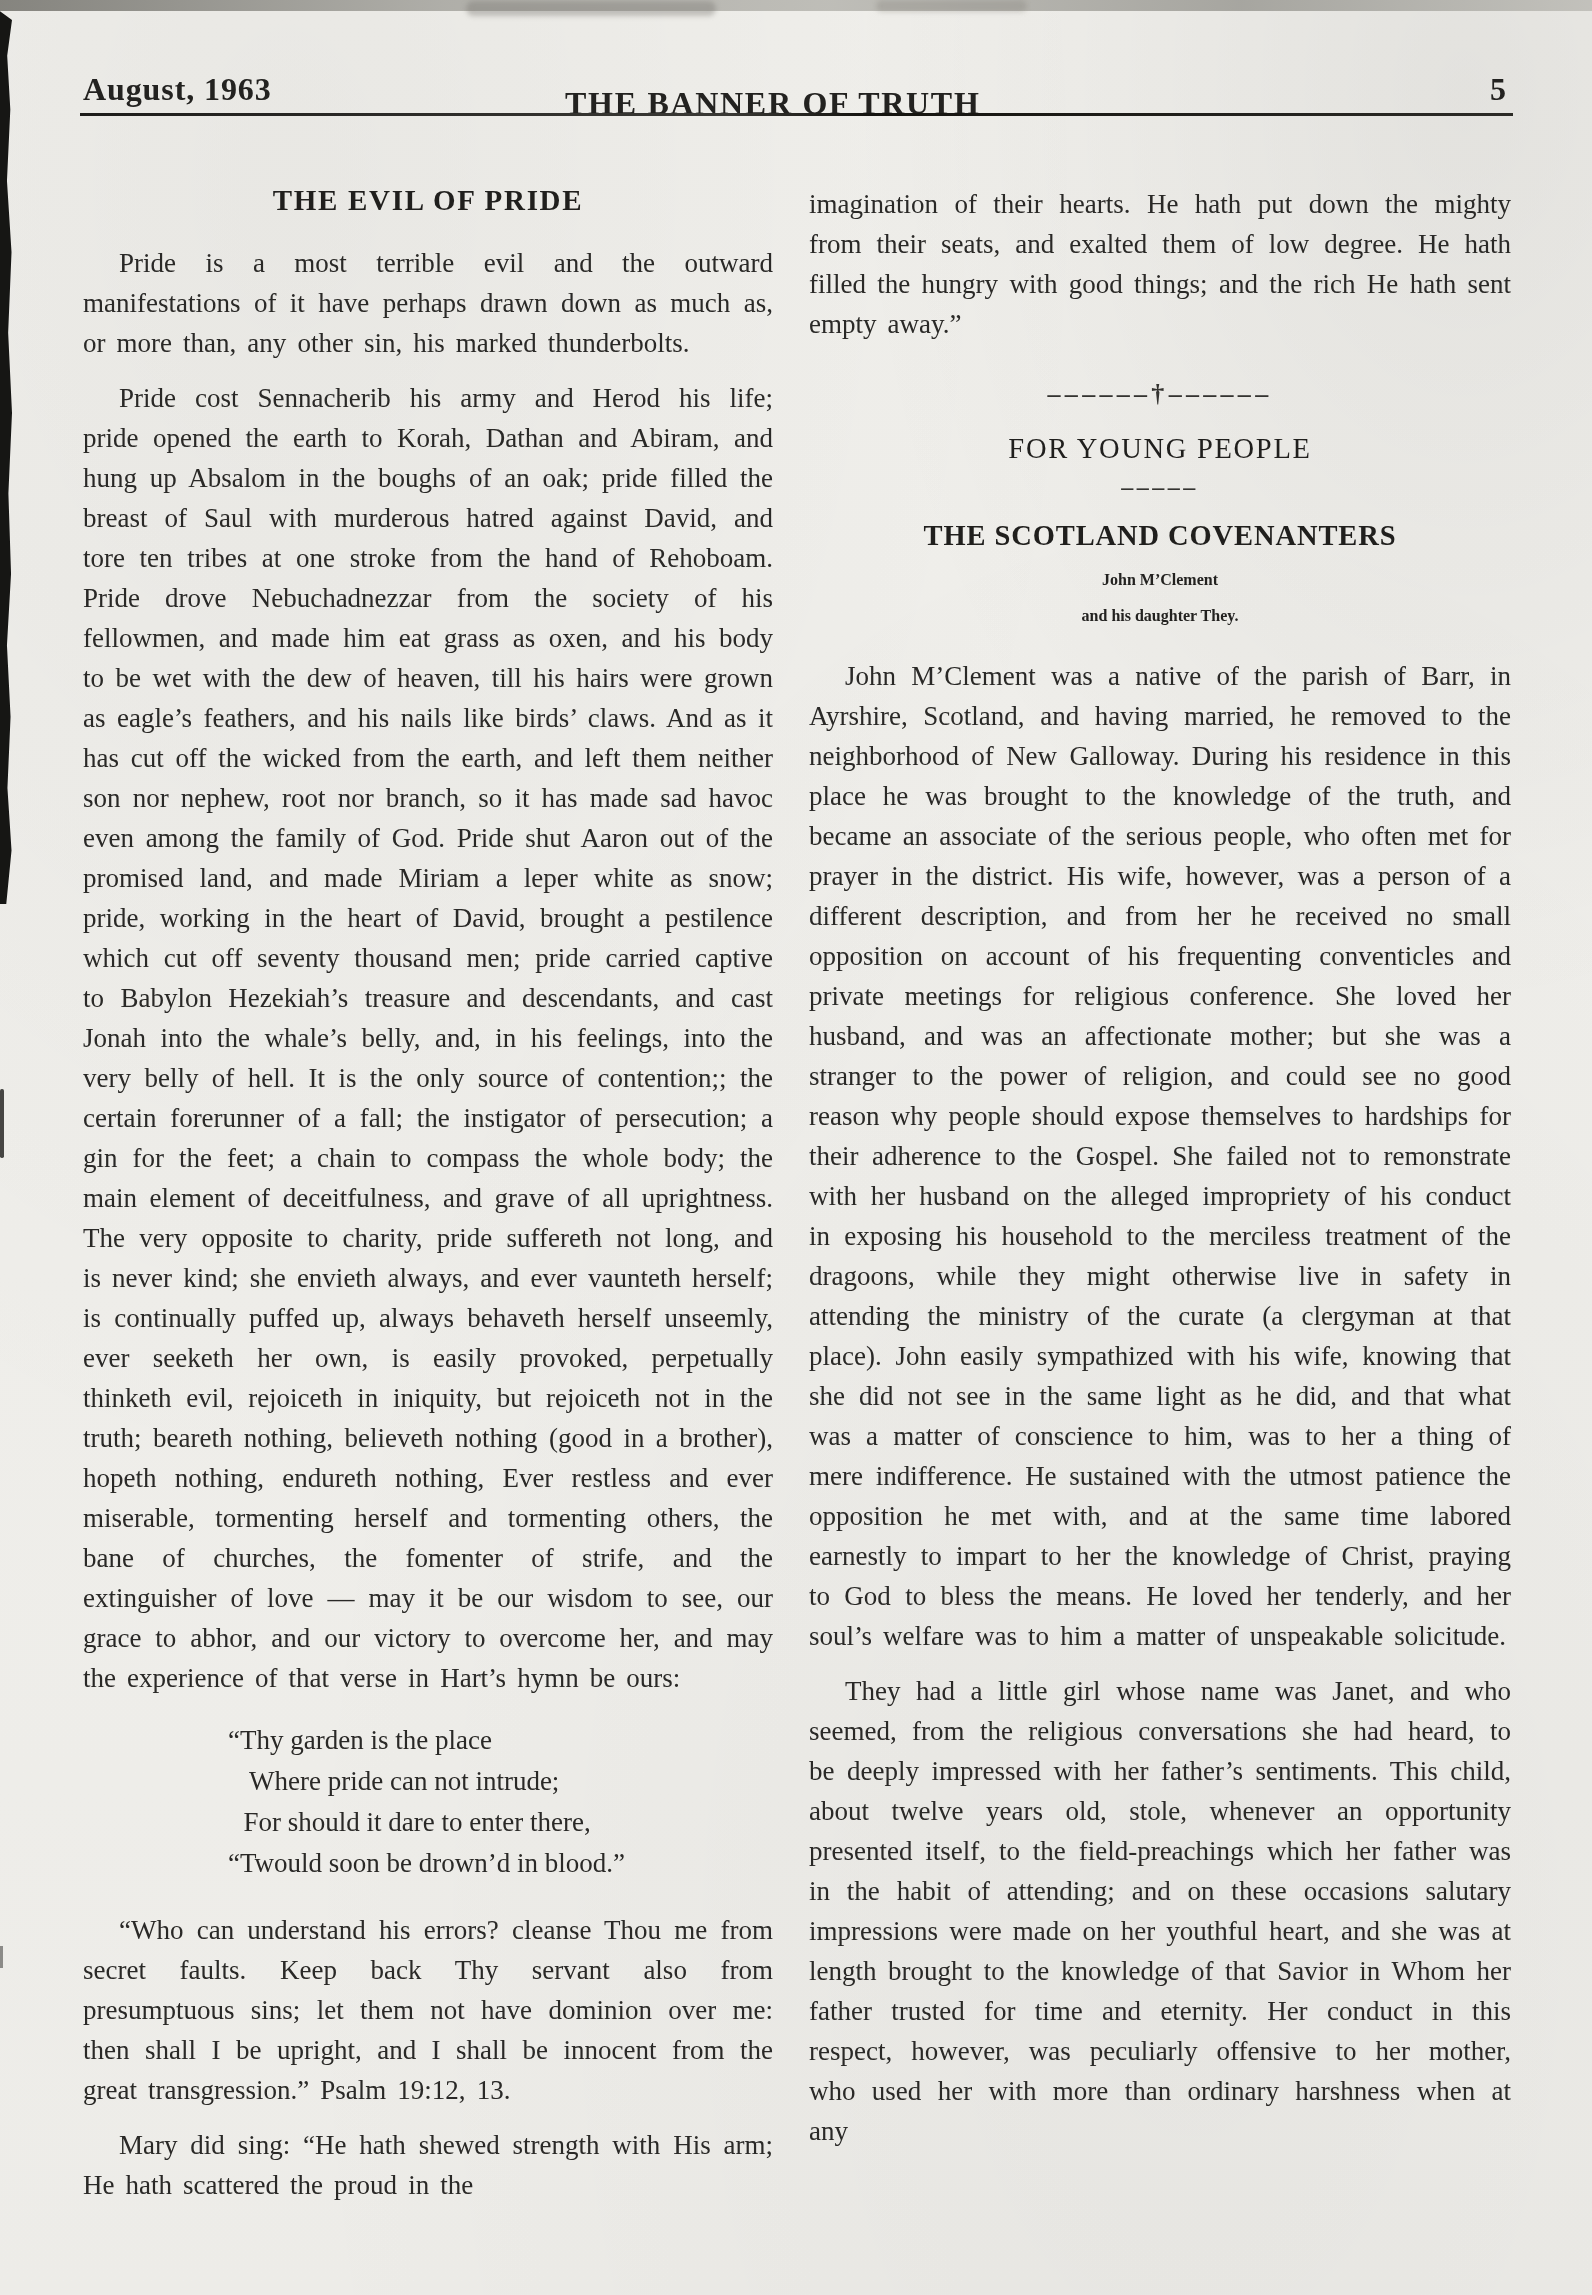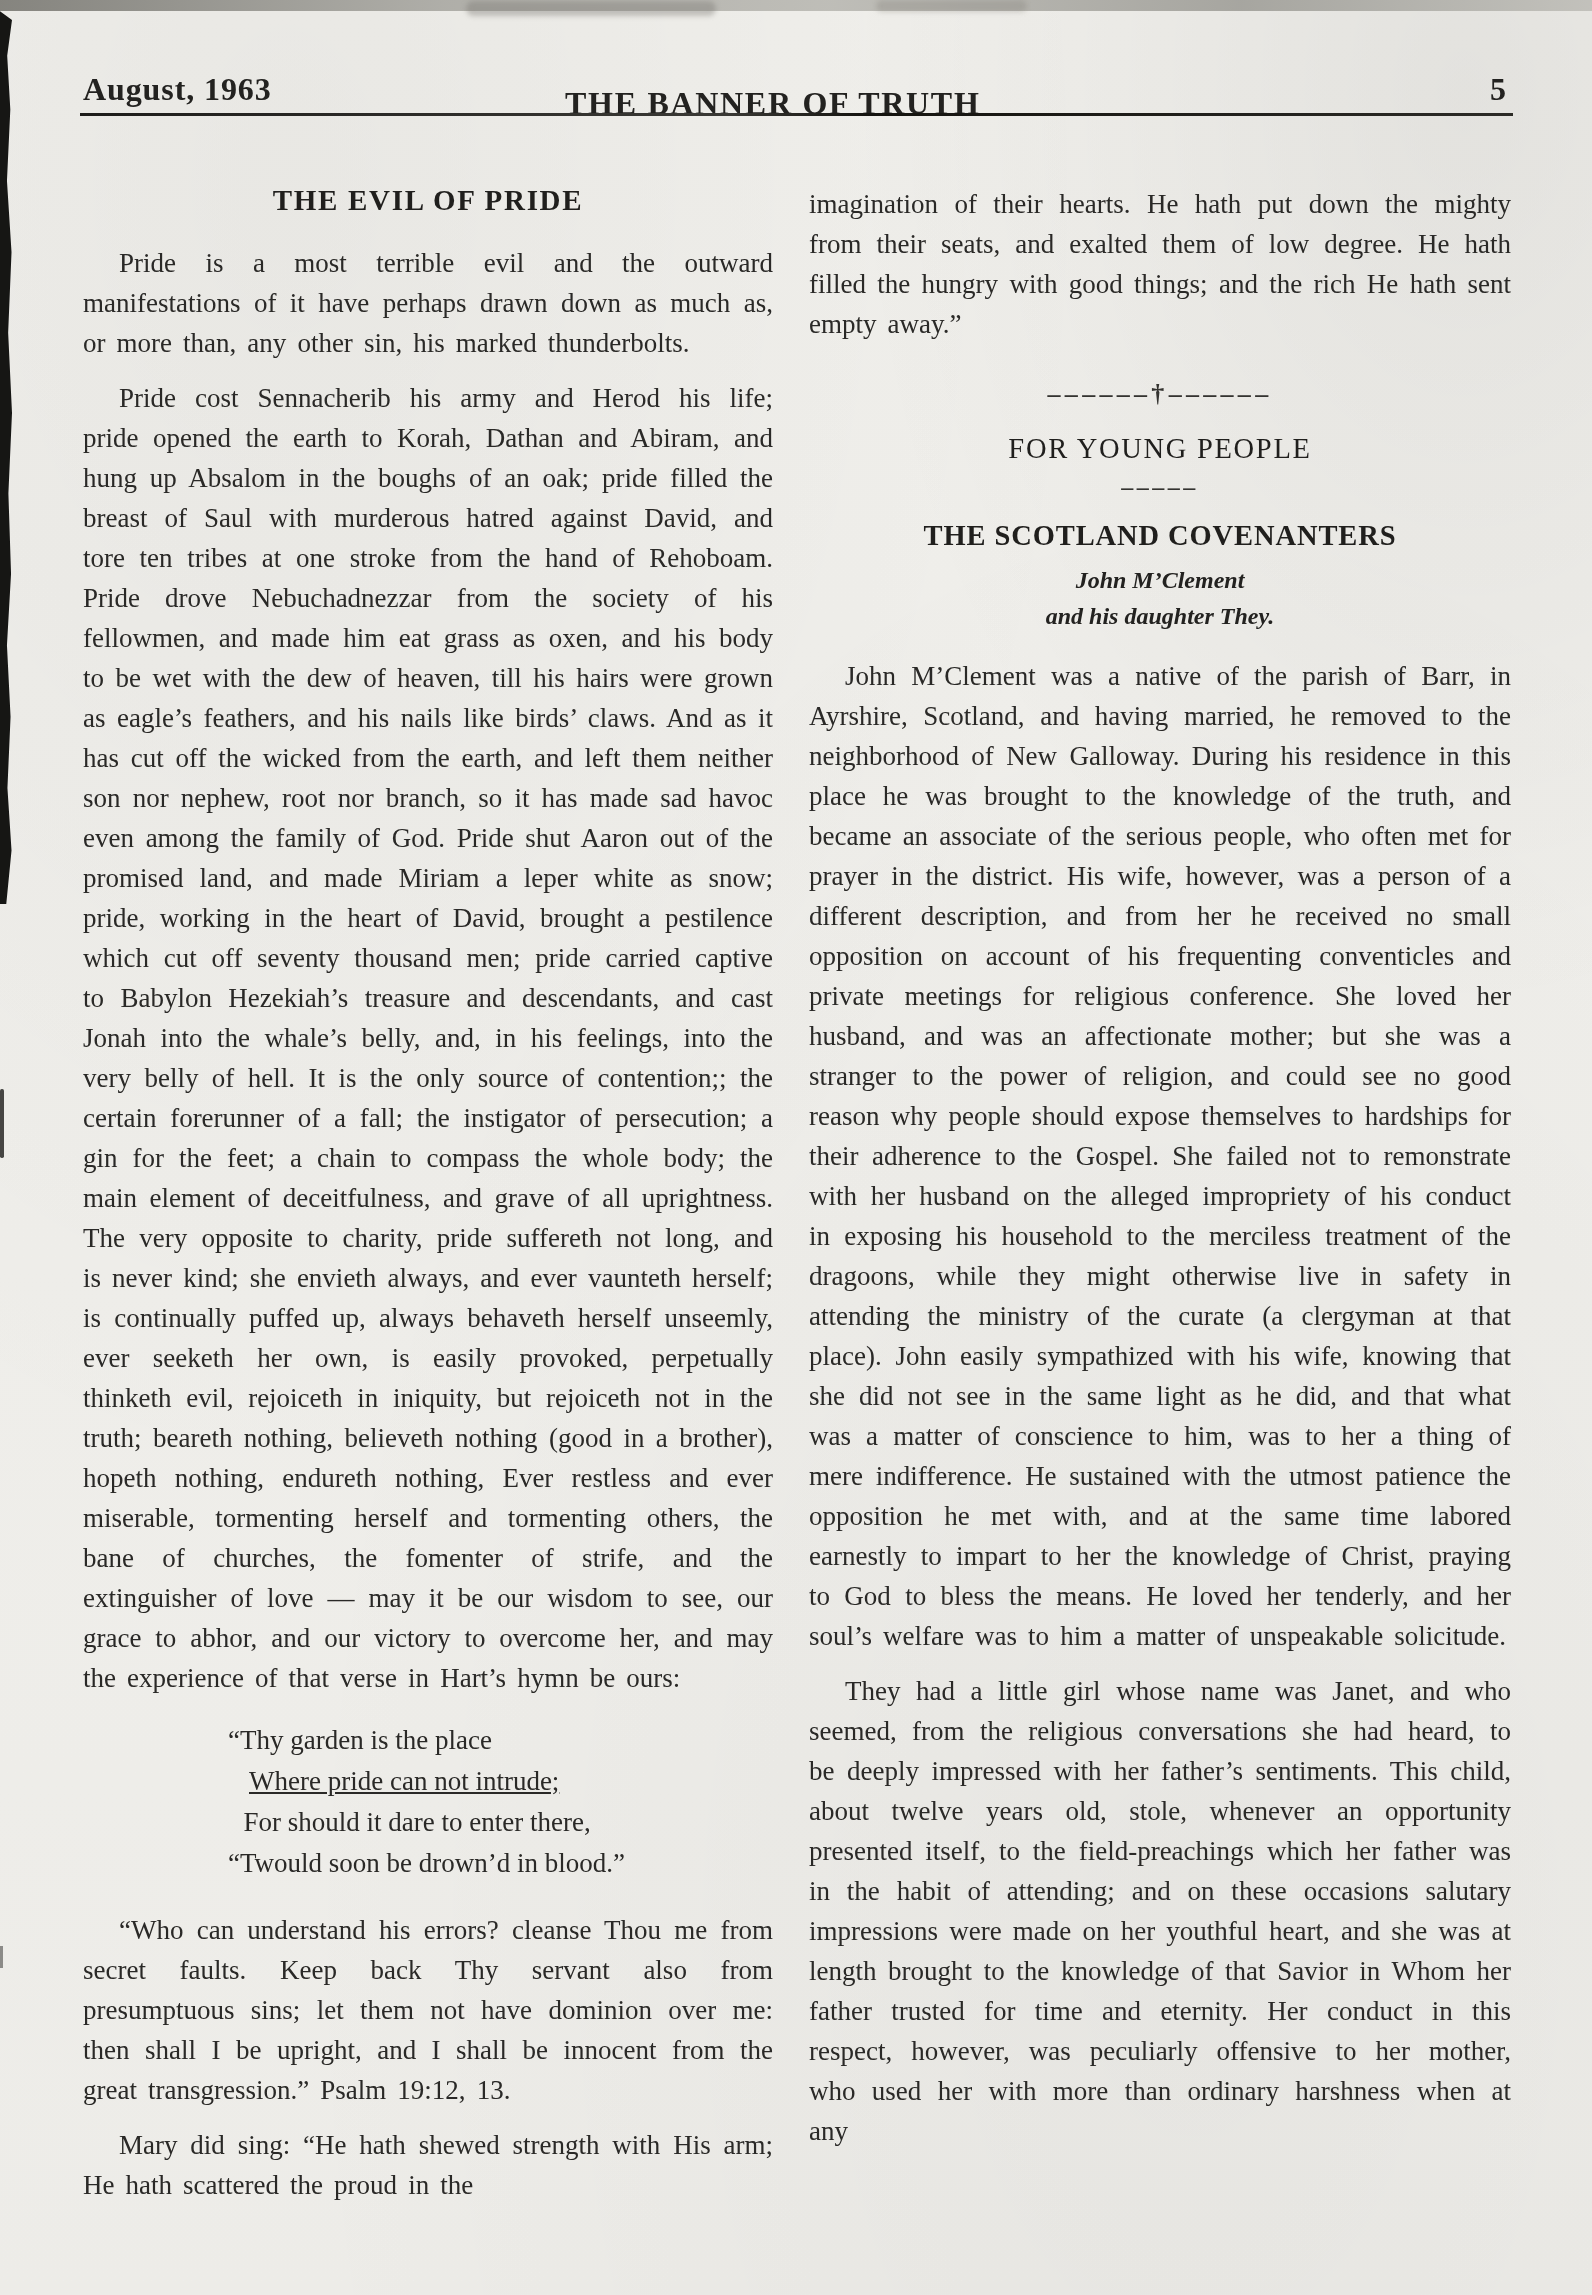--- a/index.html
+++ b/index.html
@@ -64,41 +64,41 @@
     text-align: center; font-size: 29px; font-weight: bold; letter-spacing: 1.7px;
     color: #201f1d; margin: 0 0 26px 0;
   }
   .col p {
     font-size: 27px; line-height: 40px; text-align: justify;
     word-spacing: 4.3px; margin: 0 0 14.7px 0; hyphens: auto;
   }
   .col p.indent { text-indent: 36px; }
   .hymn { margin: 22.4px 0 26px 145px; }
   .hymn-line { font-size: 27px; line-height: 41px; white-space: nowrap; }
-  .hymn-line:nth-child(2) { padding-left: 21px; text-decoration: underline; }
+  .hymn-line:nth-child(2) { padding-left: 21px; }
   .hymn-line:nth-child(3) { padding-left: 15.5px; }
   .cross-divider {
     text-align: center; font-size: 26px; letter-spacing: 4.3px; color: #343330;
     margin: 35px 0 24px 0; font-weight: bold;
   }
   .section-title {
     text-align: center; font-size: 28.5px; font-weight: normal; letter-spacing: 1.7px;
     color: #201f1d; margin: 0 0 8.6px 0;
   }
   .short-divider {
     text-align: center; font-size: 24px; letter-spacing: 3.5px; color: #343330;
     margin: 0 0 19px 0; font-weight: bold;
   }
   .article-title2 {
     text-align: center; font-size: 28.5px; font-weight: bold; letter-spacing: 0.9px;
     color: #201f1d; margin: 12px 0 10.4px 0;
   }
   .byline {
-    text-align: center; font-size: 24px; font-weight: bold; line-height: 36px;
-    color: #232220; margin: 0 0 22.4px 0; font-style: italic;
+    text-align: center; font-size: 16px; font-weight: bold; line-height: 36px;
+    color: #232220; margin: 0 0 22.4px 0;
   }
 </style>
 </head>
 <body>
 
 <div class="page">
 
   <div class="scan-top-band"></div>
   <div class="scan-left-bar"></div>
   <div class="scan-left-mark1"></div>

